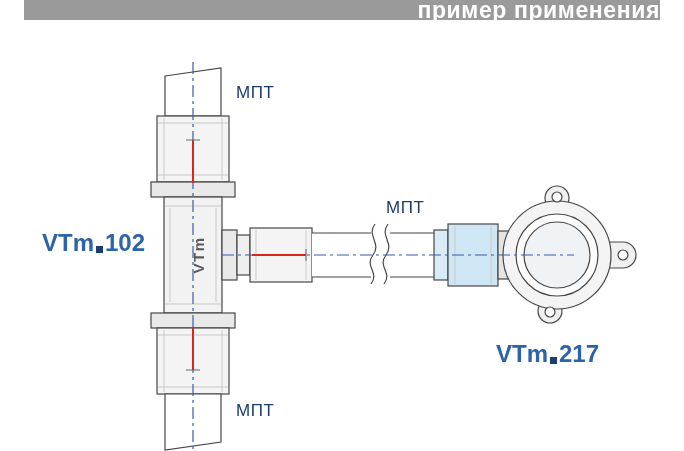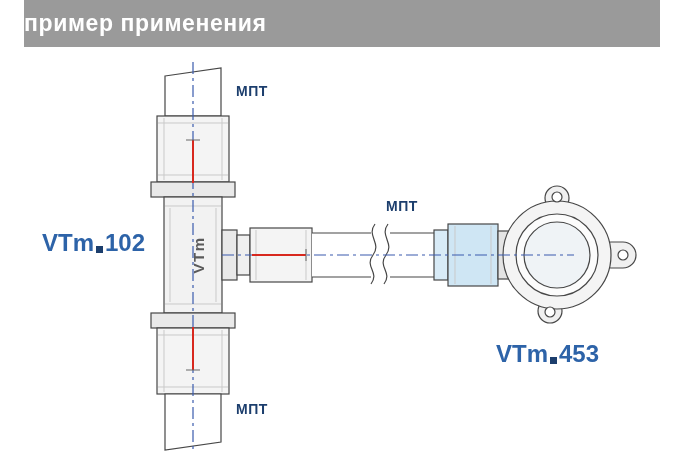--- a/index.html
+++ b/index.html
@@ -3,29 +3,29 @@
 <meta charset="utf-8">
 <style>
   html,body{margin:0;padding:0;}
   body{
     width:684px;height:451px;position:relative;overflow:hidden;
     background:#ffffff;
     font-family:"Liberation Sans", sans-serif;
   }
   .stage{position:absolute;inset:0;}
   .title-bar{
-    position:absolute;left:24px;top:0;width:636px;height:47px;
-    background:#9a9a9a;display:flex;align-items:center;justify-content:flex-start;
+    position:absolute;left:24px;top:0;width:636px;height:20px;
+    background:#9a9a9a;display:flex;align-items:center;justify-content:flex-end;
   }
   .title-bar .title-text{
     color:#ffffff;font-weight:bold;font-size:23px;letter-spacing:.6px;line-height:1;
   }
   .diagram-svg{position:absolute;left:0;top:0;}
   .lbl-mpt{
-    position:absolute;color:#1c3e6d;font-weight:bold;font-size:14px;
+    position:absolute;color:#1c3e6d;font-weight:normal;font-size:17px;
     letter-spacing:.5px;line-height:1;
   }
   .lbl-vtm{
     position:absolute;display:flex;align-items:baseline;
     color:#2d63a8;font-weight:bold;font-size:24px;line-height:1;
   }
   .lbl-vtm .sq{
     width:7px;height:7px;background:#1c3e6d;align-self:flex-end;
     margin:0 2px 2px 2px;
   }
@@ -168,16 +168,16 @@
 
   <div class="lbl-vtm" style="left:42px;top:231px;">
     <span>VTm</span>
     <span class="sq"></span>
     <span>102</span>
   </div>
 
   <div class="lbl-vtm" style="left:496px;top:342px;">
     <span>VTm</span>
     <span class="sq"></span>
-    <span>453</span>
+    <span>217</span>
   </div>
 
 </div>
 
 </body></html>

